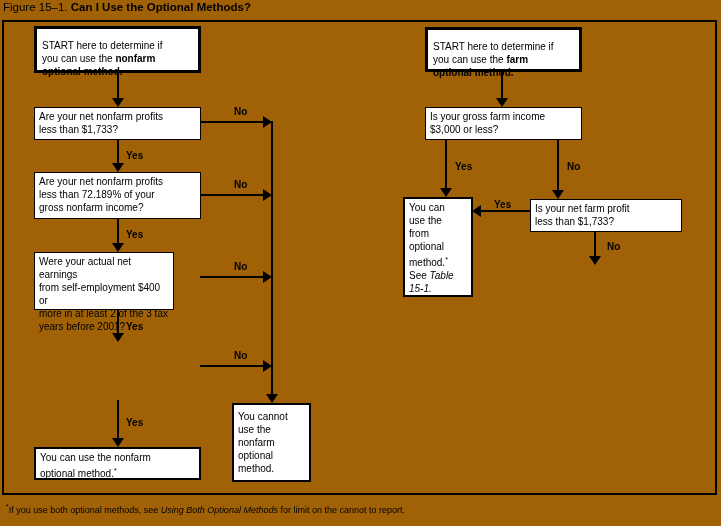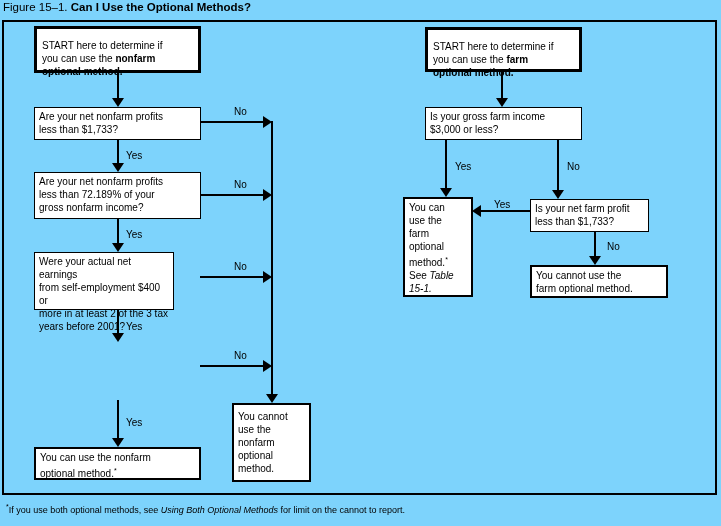--- a/index.html
+++ b/index.html
@@ -1,37 +1,37 @@
 <!DOCTYPE html>
 <html><head>
 <meta charset="utf-8">
 <style>
   html,body{margin:0;padding:0;background:#fff;}
   #stage{
-    position:relative;width:721px;height:526px;background:#7dd3fc;overflow:hidden;
+    position:relative;width:721px;height:526px;background:#a16207;overflow:hidden;
     font-family:"Liberation Sans","DejaVu Sans",sans-serif;color:#000;
   }
   .title{position:absolute;left:3px;top:1px;font-size:11.5px;white-space:nowrap;}
   .title .b{font-weight:bold;}
   .frame{position:absolute;left:2px;top:20px;width:715px;height:475px;
     border:2px solid #000;box-sizing:border-box;}
   .box{position:absolute;box-sizing:border-box;background:#fff;border:1.5px solid #000;
     font-size:10px;line-height:13px;padding:2px 4px;white-space:pre-line;}
   .box.s{border-width:3px;padding:10px 5px;}
   .box.r{border-width:2.5px;}
   .b{font-weight:bold;}
   .i{font-style:italic;}
   .sup{font-size:7px;vertical-align:4px;}
   .vline{position:absolute;width:2px;background:#000;}
   .hline{position:absolute;height:2px;background:#000;}
   .ah{position:absolute;width:0;height:0;}
   .ah.down{border-left:6px solid transparent;border-right:6px solid transparent;border-top:9px solid #000;}
   .ah.right{border-top:6px solid transparent;border-bottom:6px solid transparent;border-left:9px solid #000;}
   .ah.left{border-top:6px solid transparent;border-bottom:6px solid transparent;border-right:9px solid #000;}
-  .lbl{position:absolute;font-weight:normal;font-size:10px;white-space:nowrap;}
+  .lbl{position:absolute;font-weight:bold;font-size:10px;white-space:nowrap;}
   .footnote{position:absolute;left:6px;top:503px;font-size:9px;white-space:nowrap;}
 </style>
 </head>
 <body>
 
 <div id="stage">
 
   <div class="title"><span>Figure 15–1. </span><span class="b">Can I Use the Optional Methods?</span></div>
 
   <div class="frame"></div>
@@ -64,31 +64,29 @@
 
   <div class="box s" style="left:425px;top:27px;width:157px;height:45px;"><span>START here to determine if
 you can use the </span><span class="b">farm
 optional method.</span></div>
 
   <div class="box" style="left:425px;top:107px;width:157px;height:33px;"><span>Is your gross farm income
 $3,000 or less?</span></div>
 
   <div class="box r" style="left:403px;top:197px;width:70px;height:100px;"><span>You can
 use the
-farm
+from
 optional
 method.</span><span class="sup">*</span><span>
 See </span><span class="i">Table
 15-1.</span></div>
 
-  <div class="box" style="left:530px;top:199px;width:119px;height:33px;"><span>Is your net farm profit
+  <div class="box" style="left:530px;top:199px;width:152px;height:33px;"><span>Is your net farm profit
 less than $1,733?</span></div>
 
-  <div class="box r" style="left:530px;top:265px;width:138px;height:33px;"><span>You cannot use the
-farm optional method.</span></div>
 
   <div class="vline" style="left:117px;top:73px;height:25px;"></div>
   <div class="ah down" style="left:112px;top:98px;"></div>
 
   <div class="vline" style="left:117px;top:140px;height:23px;"></div>
   <div class="ah down" style="left:112px;top:163px;"></div>
   <div class="lbl" style="left:126px;top:150px;">Yes</div>
 
   <div class="vline" style="left:117px;top:219px;height:24px;"></div>
   <div class="ah down" style="left:112px;top:243px;"></div>

